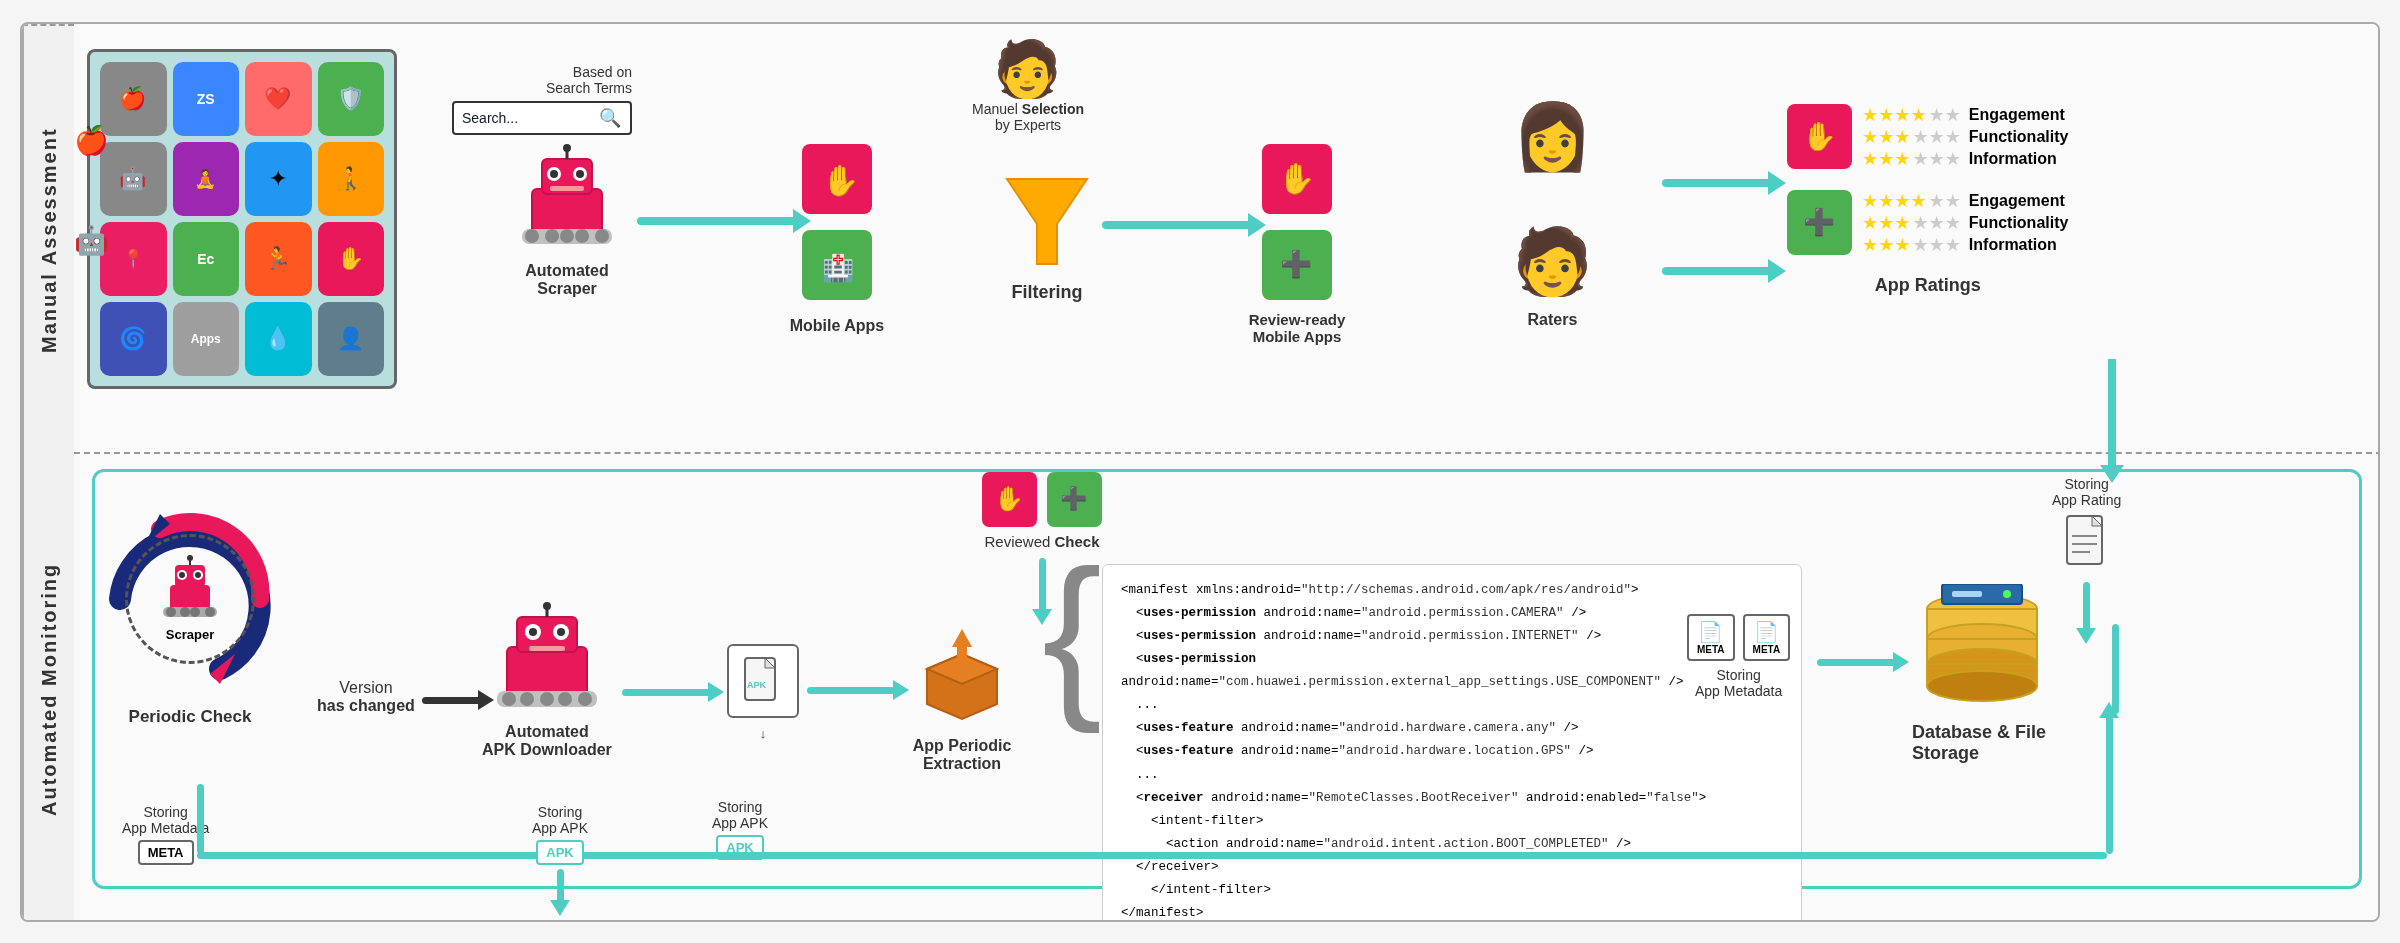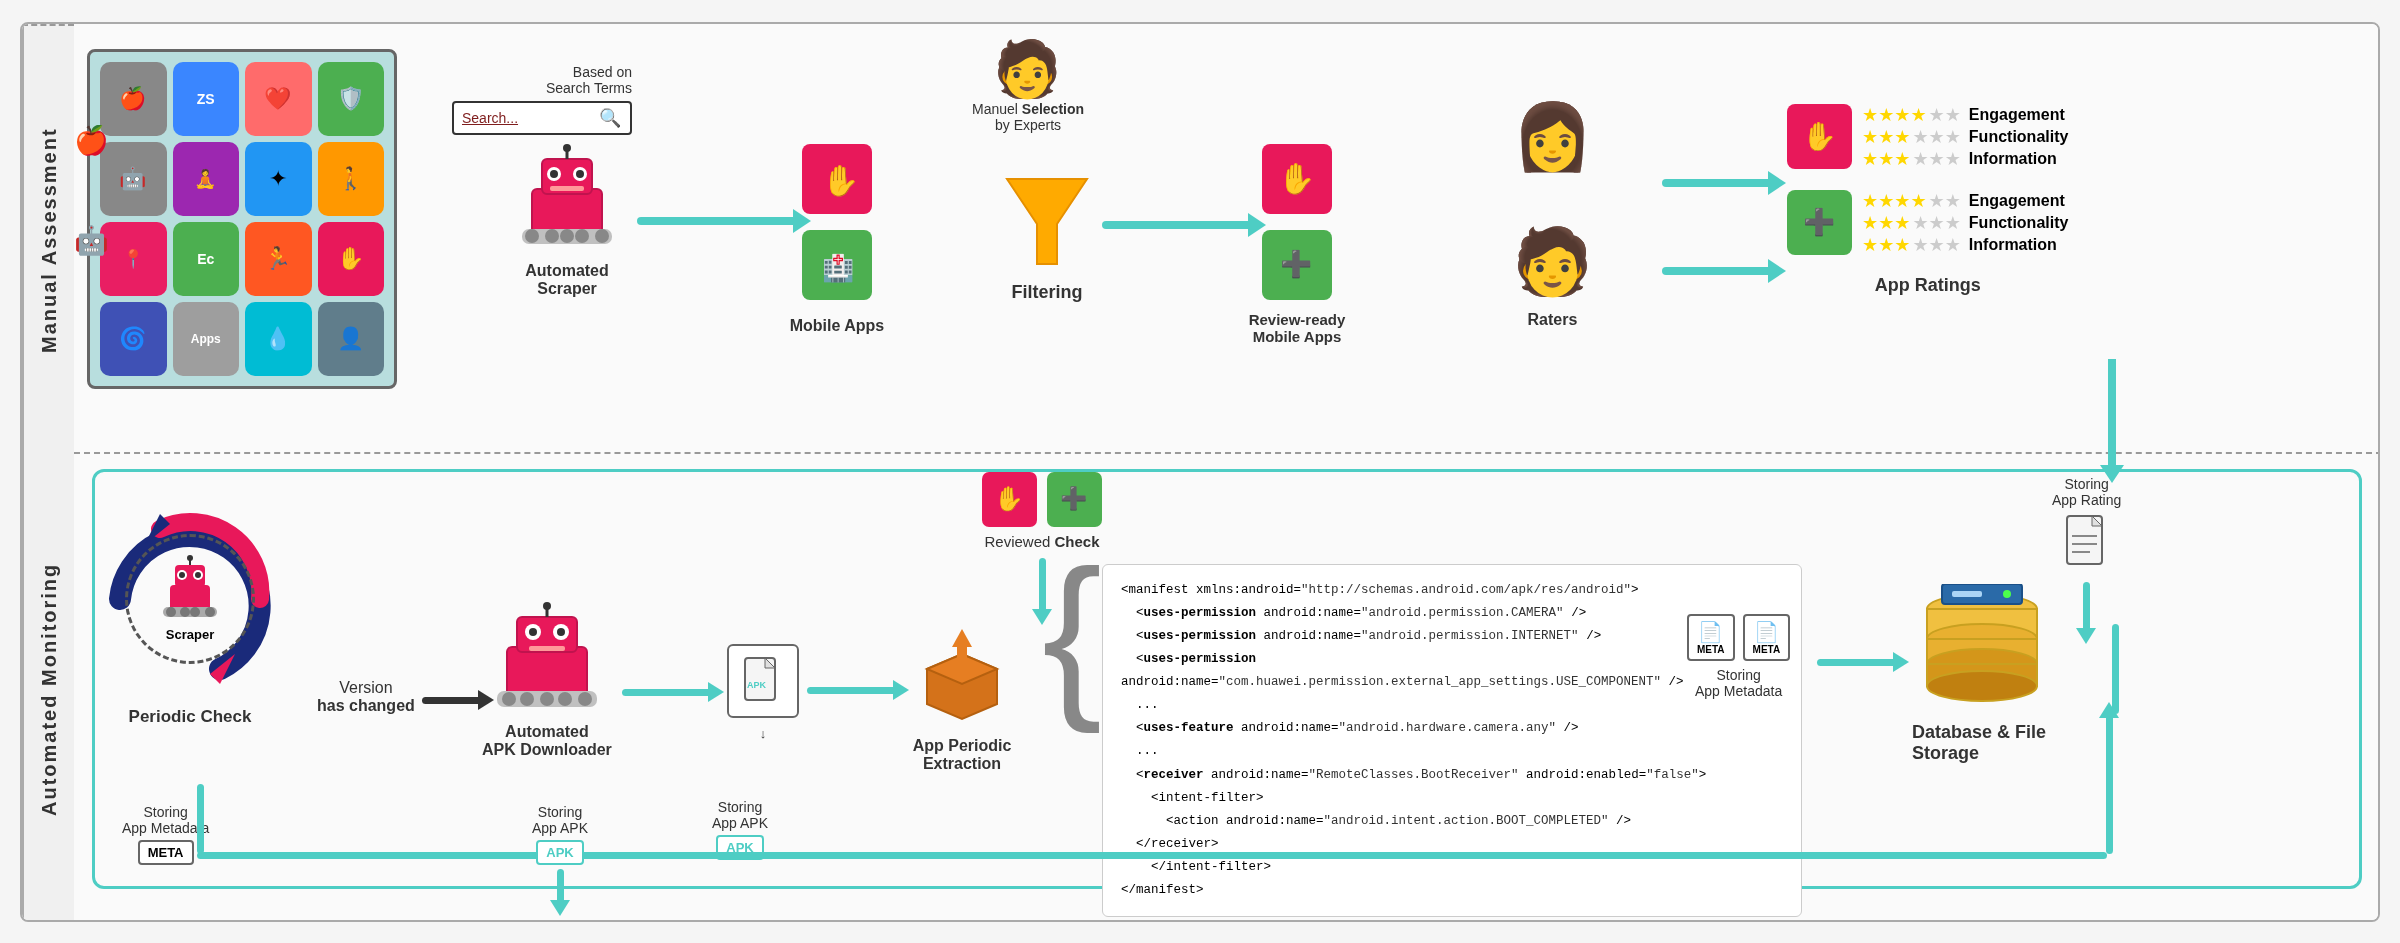--- a/index.html
+++ b/index.html
@@ -187,21 +187,21 @@
     <div style="background:#00bcd4;border-radius:10px;display:flex;align-items:center;justify-content:center;font-size:22px;">💧</div>
     <div style="background:#607d8b;border-radius:10px;display:flex;align-items:center;justify-content:center;font-size:22px;">👤</div>
   </div>
 
   <div style="position:absolute;left:52px;top:100px;font-size:28px;">🍎</div>
   <div style="position:absolute;left:52px;top:200px;font-size:28px;">🤖</div>
 
   <div style="position:absolute;left:430px;top:40px;">
     <div style="font-size:14px;text-align:right;color:#333;margin-bottom:5px;">Based on<br>Search Terms</div>
     <div style="display:flex;align-items:center;border:2px solid #333;border-radius:4px;background:white;padding:4px 8px;width:180px;">
-      <span style="flex:1;color:#7f1d1d;font-size:14px;text-decoration:underline;">Search...</span>
+      <span style="flex:1;color:#0f172a;font-size:14px;">Search...</span>
       <span style="font-size:18px;">🔍</span>
     </div>
   </div>
 
   <div style="position:absolute;left:490px;top:120px;text-align:center;">
     
     <svg width="110" height="110" viewBox="0 0 110 110">
 
       <rect x="20" y="45" width="70" height="50" rx="5" fill="#e8185a" stroke="#c0134e" stroke-width="2"></rect>
 
@@ -470,20 +470,21 @@
   </div>
 
   <div style="position:absolute;left:1080px;top:540px;width:700px;">
     <div style="background:white;border:1px solid #ccc;border-radius:6px;padding:14px 18px;font-family:'Courier New',monospace;font-size:12.5px;line-height:1.85;">
       <div>&lt;manifest xmlns:android=<span style="color:#333;">"http://schemas.android.com/apk/res/android"</span>&gt;</div>
       <div>&nbsp;&nbsp;&lt;<strong>uses-permission</strong> android:name=<span style="color:#333;">"android.permission.CAMERA"</span> /&gt;</div>
       <div>&nbsp;&nbsp;&lt;<strong>uses-permission</strong> android:name=<span style="color:#333;">"android.permission.INTERNET"</span> /&gt;</div>
       <div>&nbsp;&nbsp;&lt;<strong>uses-permission</strong> android:name=<span style="color:#333;">"com.huawei.permission.external_app_settings.USE_COMPONENT"</span> /&gt;</div>
       <div>&nbsp;&nbsp;...</div>
       <div>&nbsp;&nbsp;&lt;<strong>uses-feature</strong> android:name=<span style="color:#333;">"android.hardware.camera.any"</span> /&gt;</div>
+      <div>&nbsp;&nbsp;&lt;<strong>uses-feature</strong> android:name=<span style="color:#333;">"android.hardware.location.GPS"</span> /&gt;</div>
       <div>&nbsp;&nbsp;...</div>
       <div>&nbsp;&nbsp;&lt;<strong>receiver</strong> android:name=<span style="color:#333;">"RemoteClasses.BootReceiver"</span> android:enabled=<span style="color:#333;">"false"</span>&gt;</div>
       <div>&nbsp;&nbsp;&nbsp;&nbsp;&lt;intent-filter&gt;</div>
       <div>&nbsp;&nbsp;&nbsp;&nbsp;&nbsp;&nbsp;&lt;action android:name=<span style="color:#333;">"android.intent.action.BOOT_COMPLETED"</span> /&gt;</div>
       <div>&nbsp;&nbsp;&lt;/receiver&gt;</div>
       <div>&nbsp;&nbsp;&nbsp;&nbsp;&lt;/intent-filter&gt;</div>
       <div>&lt;/manifest&gt;</div>
     </div>
 
   </div>

